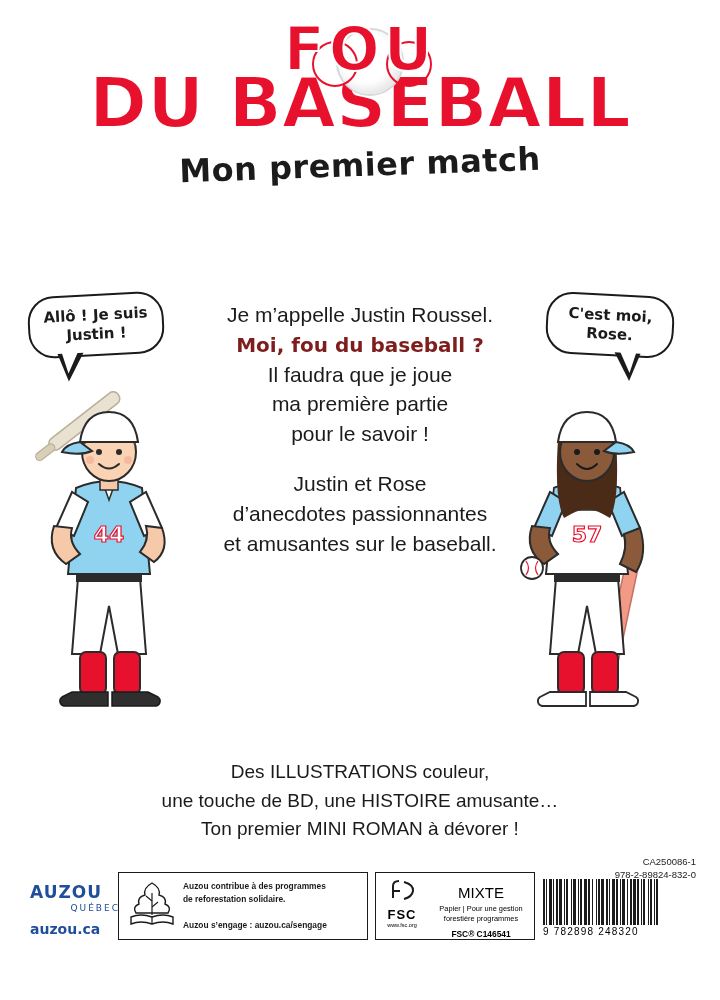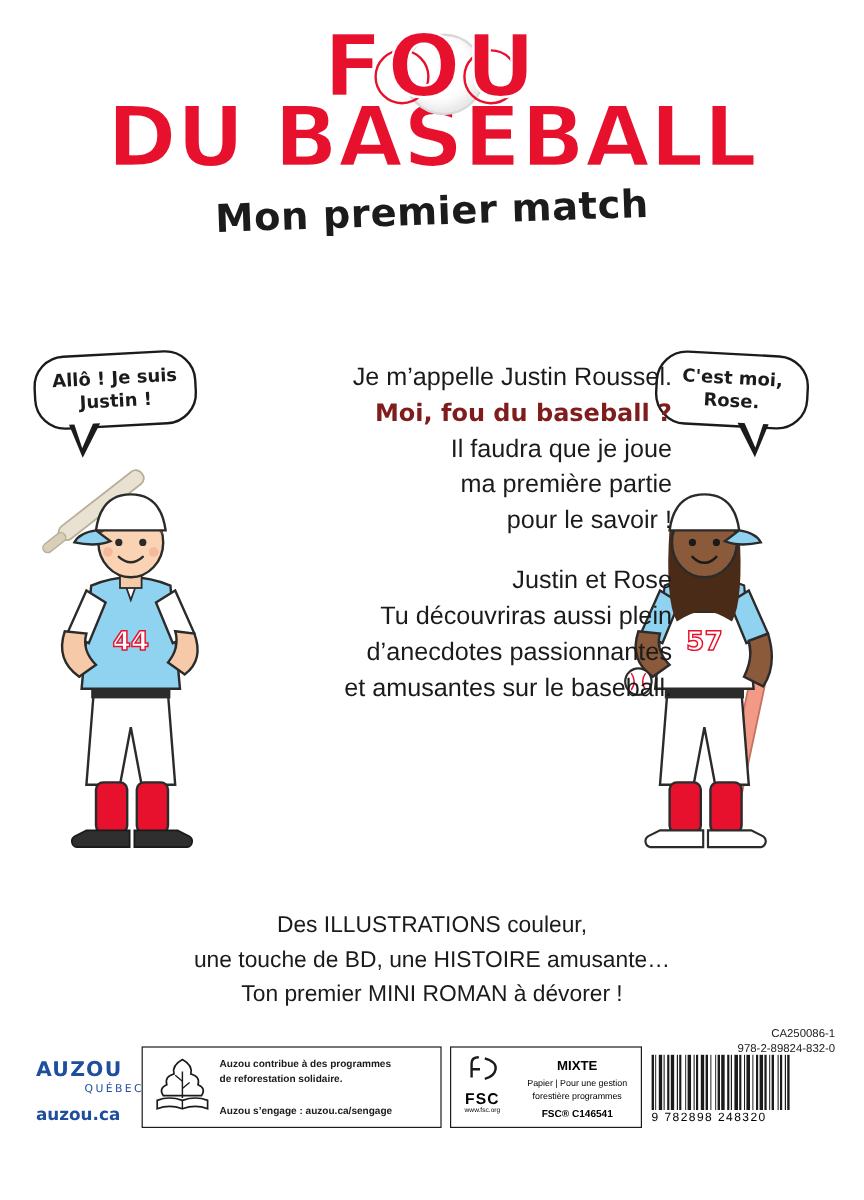--- a/index.html
+++ b/index.html
@@ -34,21 +34,21 @@
     font-family: "DejaVu Sans", sans-serif;
     font-weight: bold;
     font-size: 86px;
     line-height: 0.92;
     letter-spacing: -1px;
     position: relative;
     display: block;
     -webkit-text-stroke: 2px #ffffff;
   }
   .title-line1 {
-    font-size: 72px;
+    font-size: 60px;
     letter-spacing: 4px;
     display: block;
     position: relative;
   }
   .title-line2 {
     font-size: 70px;
     letter-spacing: 0px;
     display: block;
     margin-top: -6px;
   }
@@ -148,21 +148,21 @@
     border-right: 6px solid transparent;
     border-top: 22px solid #ffffff;
   }
 
   
   .copy {
     position: absolute;
     left: 160px;
     top: 300px;
     width: 400px;
-    text-align: right;
+    text-align: center;
     font-family: "Liberation Sans", sans-serif;
     font-size: 21px;
     line-height: 1.42;
     color: #1b1b1b;
   }
   .copy p { margin: 0; }
   .copy .gap { height: 20px; }
   .hl-blue {
     color: #7f1d1d;
     font-family: "DejaVu Sans", sans-serif;
@@ -275,21 +275,21 @@
     font-size: 5.5px;
     display: block;
   }
   .fsc .info {
     flex: 1;
     text-align: center;
     font-size: 7.4px;
     line-height: 1.45;
     padding-top: 9px;
   }
-  .fsc .info .mixte { font-size: 11px; font-weight: bold; }
+  .fsc .info .mixte { font-size: 15px; font-weight: normal; }
   .fsc .info .code { font-size: 8.4px; font-weight: bold; margin-top: 3px; }
 
   .isbn-lines {
     position: absolute;
     right: 24px;
     top: 0px;
     text-align: right;
     font-size: 9.5px;
     line-height: 1.35;
     color: #1b1b1b;
@@ -435,21 +435,20 @@
   <div class="copy">
     <p>Je m’appelle Justin Roussel.</p>
     <p>
       <span class="hl-blue">Moi, fou du baseball ?</span>
     </p>
     <p>Il faudra que je joue</p>
     <p>ma première partie</p>
     <p>pour le savoir !</p>
     <div class="gap"></div>
     <p>Justin et Rose</p>
-    <p>Tu découvriras aussi plein</p>
     <p>d’anecdotes passionnantes</p>
     <p>et amusantes sur le baseball.</p>
   </div>
 
   <div class="tagline">
     <p>Des ILLUSTRATIONS couleur,</p>
     <p>une touche de BD, une HISTOIRE amusante…</p>
     <p>Ton premier MINI ROMAN à dévorer !</p>
   </div>
 

